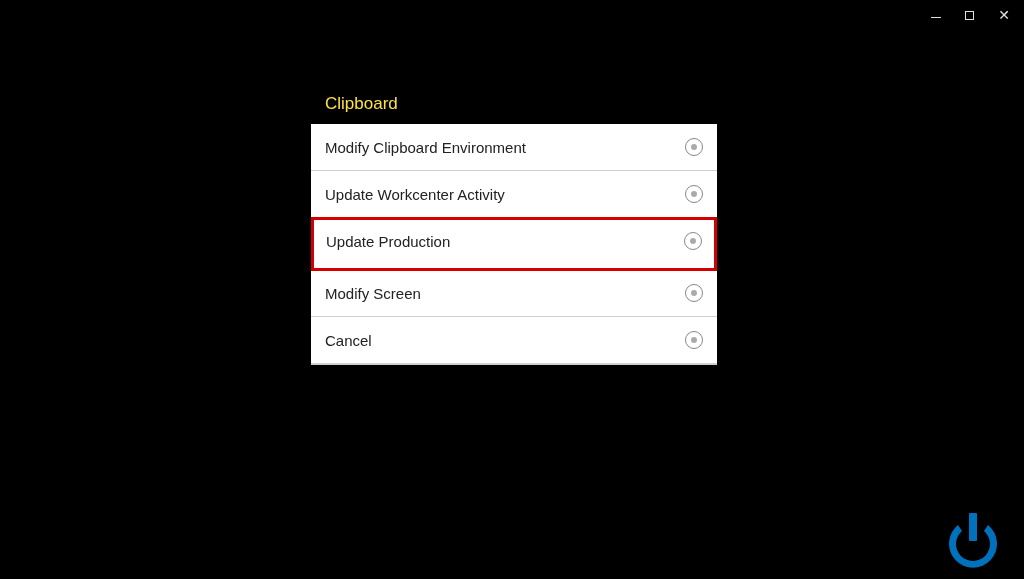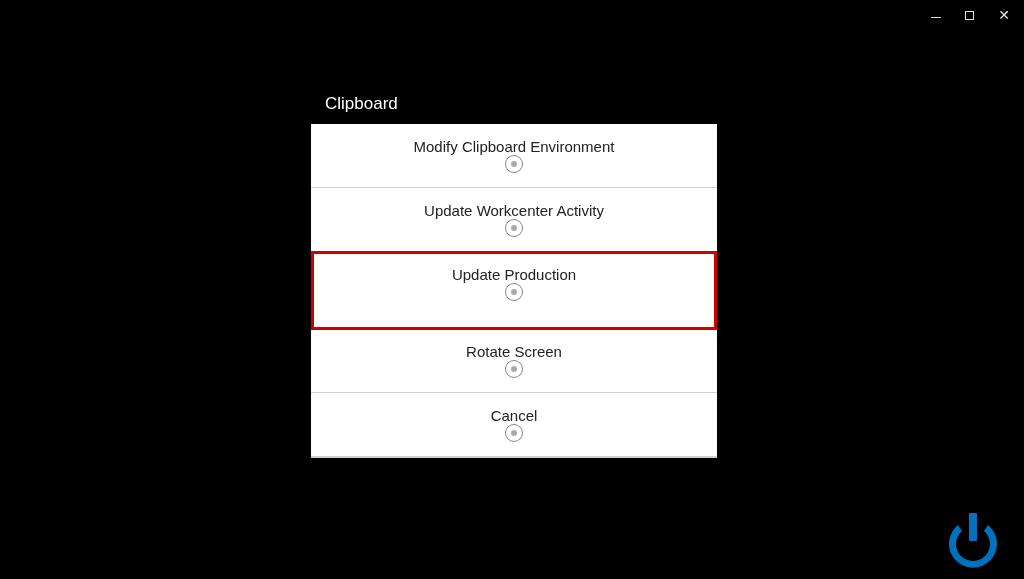--- a/index.html
+++ b/index.html
@@ -48,46 +48,44 @@
     }
     .dialog {
       position: absolute;
       left: 311px;
       top: 84px;
       width: 406px;
       background: #000;
     }
     .dialog-header {
       background: #000;
-      color: #ffffff;
+      color: #fde047;
       padding: 10px 14px 10px 14px;
       font-size: 17px;
       font-weight: 500;
     }
     .dialog-list {
       background: #fff;
     }
     .list-item {
       display: flex;
       align-items: center;
       justify-content: space-between;
       padding: 14px 14px 14px 14px;
       border-bottom: 1px solid #d0d0d0;
       cursor: pointer;
       font-size: 15px;
       color: #222;
-      flex-direction: column;
     }
     .list-item:last-child {
       border-bottom: 2px solid #d0d0d0;
-      justify-content: flex-end;
     }
     .list-item.highlighted {
       border: 3px solid #d40000;
-      padding: 12px 12px 26px 12px;
+      padding: 12px 12px 18px 12px;
       margin: -1px 0;
       position: relative;
       z-index: 2;
     }
     .radio-circle {
       width: 18px;
       height: 18px;
       border: 1px solid #888;
       border-radius: 50%;
       position: relative;
@@ -130,21 +128,21 @@
     </div>
     <div class="list-item">
       <span>Update Workcenter Activity</span>
       <span class="radio-circle"></span>
     </div>
     <div class="list-item highlighted">
       <span>Update Production</span>
       <span class="radio-circle"></span>
     </div>
     <div class="list-item">
-      <span>Rotate Screen</span>
+      <span>Modify Screen</span>
       <span class="radio-circle"></span>
     </div>
     <div class="list-item">
       <span>Cancel</span>
       <span class="radio-circle"></span>
     </div>
   </div>
 </div>
 
 <svg class="logo" viewBox="0 0 70 72">

